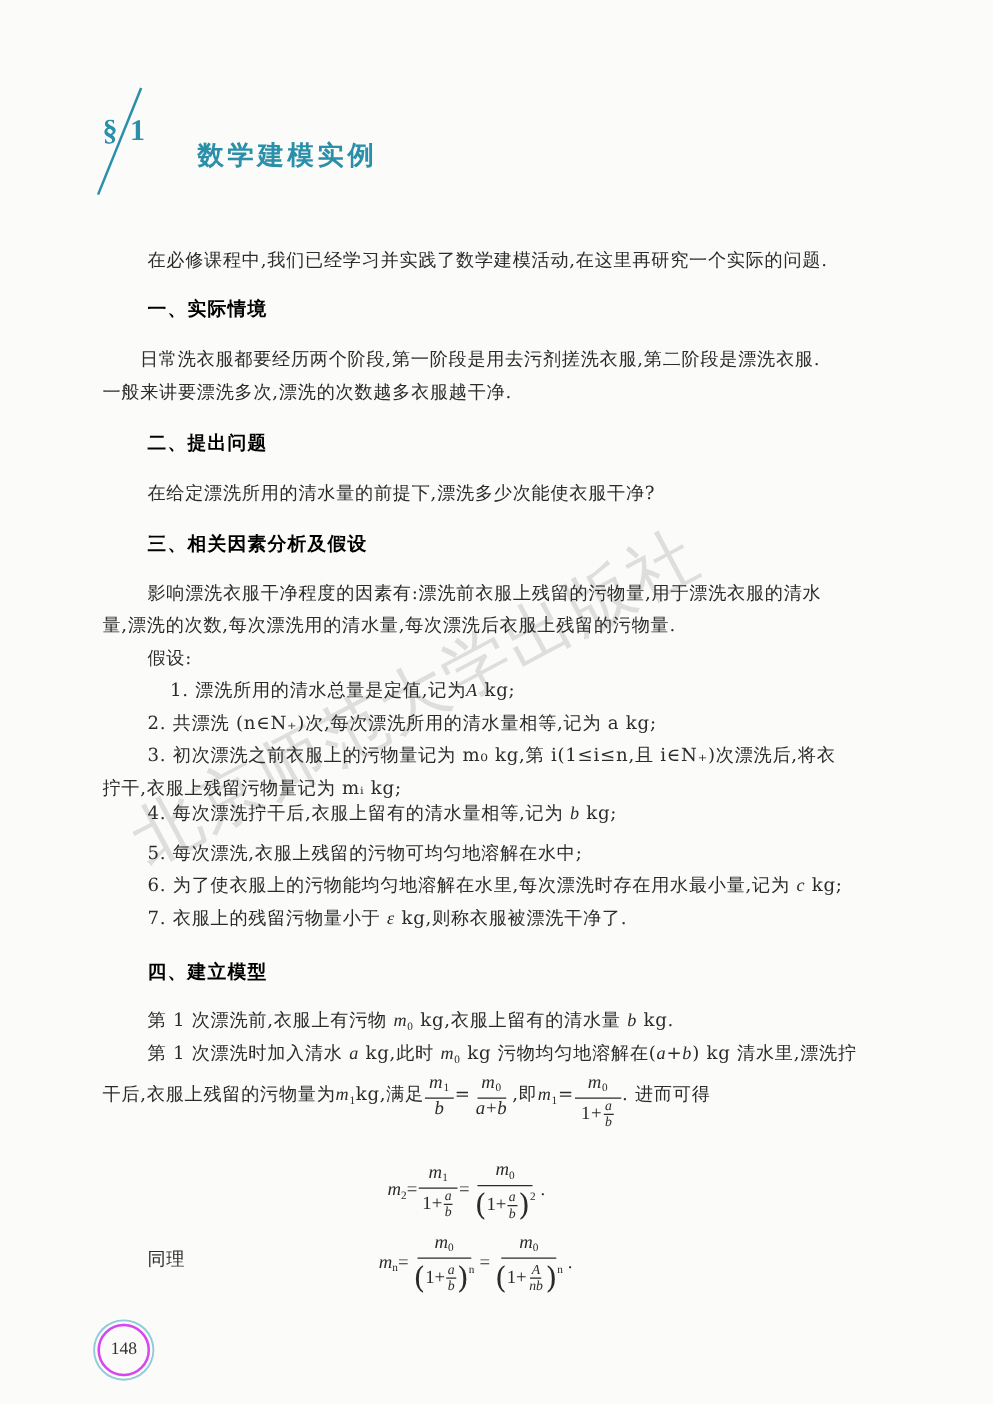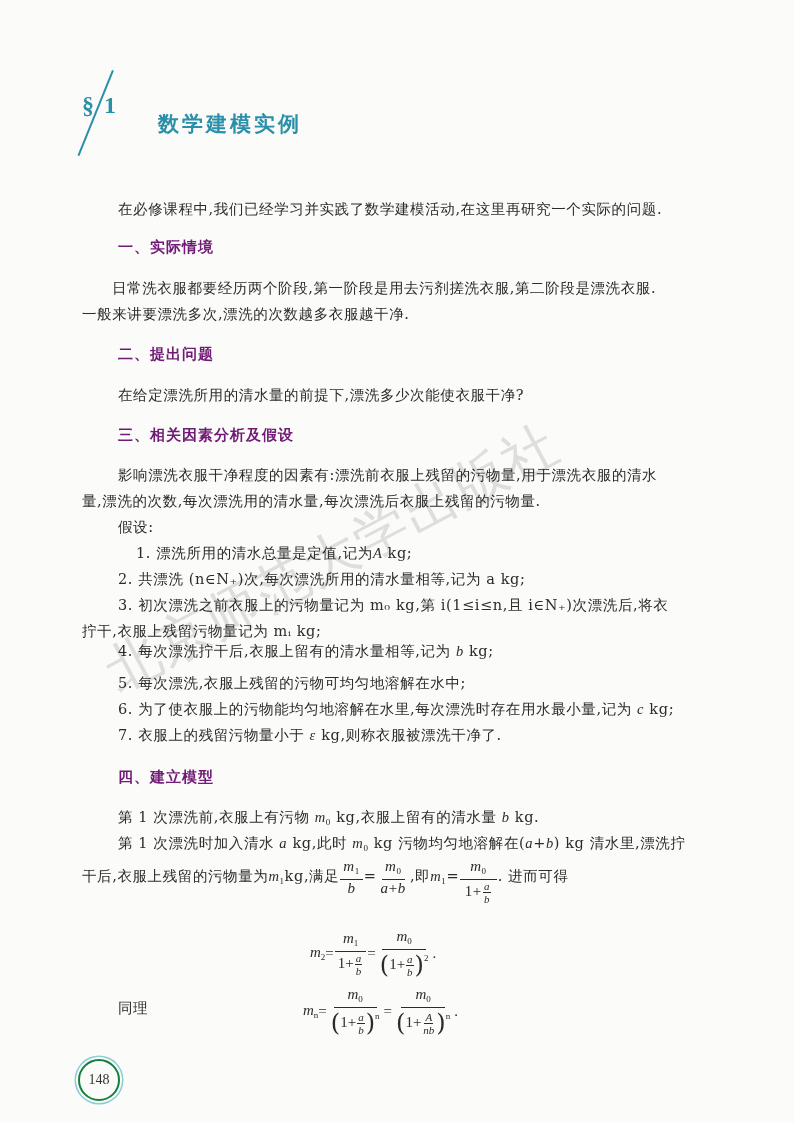--- a/index.html
+++ b/index.html
@@ -21,41 +21,41 @@
   }
   .sec-title {
     left: 158px; top: 110px; font-size: 21px; font-weight: bold;
     color: #2a8fa8; font-family: "DejaVu Sans", sans-serif; letter-spacing: 3px;
   }
   .p {
     font-size: 14.5px; line-height: 20px; letter-spacing: 0.6px;
     white-space: nowrap;
   }
   .h {
-    font-size: 15px; font-weight: bold; color: #701a75;
+    font-size: 15px; font-weight: bold; color: #000000;
     font-family: "DejaVu Sans", sans-serif; letter-spacing: 1px;
   }
   .it { font-style: italic; font-family: "Liberation Serif", serif; }
   .sub { font-size: 9px; vertical-align: -3px; font-style: normal; }
   .sup { font-size: 9px; vertical-align: 8px; font-style: normal; }
   .frac { display: inline-flex; flex-direction: column; align-items: center; vertical-align: middle; margin: 0 1px; }
   .frac .num { border-bottom: 1px solid #2b2b2b; padding: 0 3px; line-height: 16px; }
   .frac .den { padding: 0 3px; line-height: 17px; }
   .frac.small { font-size: 11px; }
   .frac.small .num, .frac.small .den { line-height: 12px; padding: 0 1px; }
   .paren { font-size: 24px; font-family: "DejaVu Serif", serif; font-weight: 200; vertical-align: middle; }
   .math { font-family: "Liberation Serif", serif; font-size: 15px; }
   .watermark {
     left: 110px; top: 640px; font-size: 54px; color: rgba(120,120,120,0.22);
     transform: rotate(-28deg); transform-origin: left center; white-space: nowrap;
     font-family: "DejaVu Serif", serif; letter-spacing: 2px; pointer-events: none;
   }
   .pagenum {
     left: 78px; top: 1059px; width: 38px; height: 38px; border-radius: 50%;
-    border: 2px solid #15803d; box-shadow: 0 0 0 2px #fbfbf9, 0 0 0 3.5px #8fcbd9;
+    border: 2px solid #d946ef; box-shadow: 0 0 0 2px #fbfbf9, 0 0 0 3.5px #8fcbd9;
     display: flex; align-items: center; justify-content: center;
     font-size: 14px; font-family: "Liberation Serif", serif; color: #333;
   }
 </style>
 </head>
 <body>
 
 <div class="abs sec-num">§ 1</div>
 <div class="abs sec-slash"></div>
 <div class="abs sec-title">数学建模实例</div>

